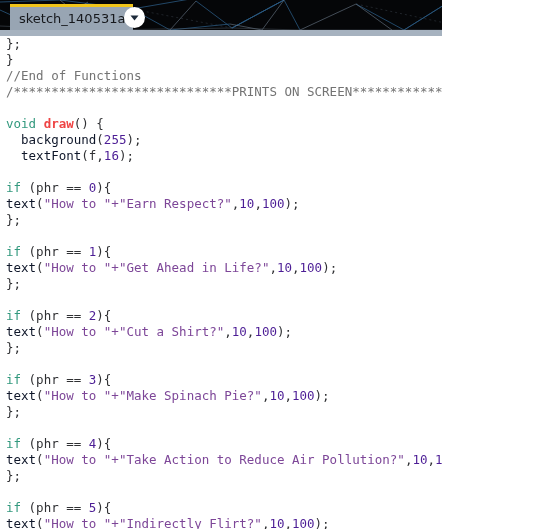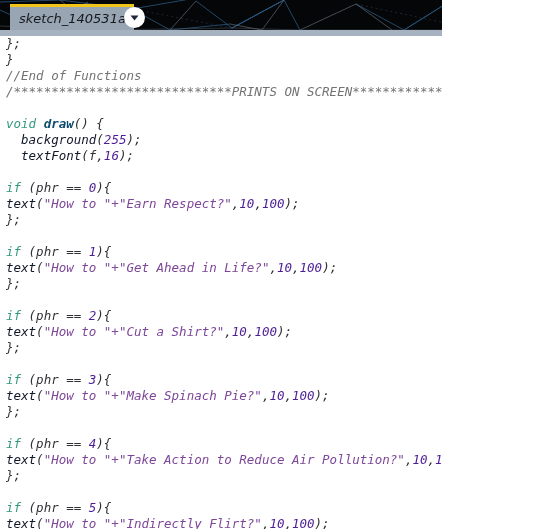--- a/index.html
+++ b/index.html
@@ -13,21 +13,20 @@
     overflow: hidden;
     font-family: "DejaVu Sans Mono", monospace;
   }
 
   #app {
     position: relative;
     width: 442px;
     height: 529px;
     overflow: hidden;
     background: #ffffff;
-    font-style: italic;
   }
 
   
   .banner {
     position: absolute;
     left: 0; top: 0;
     width: 536px;
     height: 30px;
     background: #050608;
     overflow: hidden;
@@ -105,21 +104,21 @@
     font-size: 12.5px;
     line-height: 16px;
     color: #2f3033;
     white-space: pre;
     letter-spacing: 0px;
   }
   .ln { display: block; height: 16px; white-space: pre; }
 
   
   .kw   { color: #33997e; text-align: center; }
-  .fn   { color: #0c4a6e; font-weight: bold; }
+  .fn   { color: #ef4444; font-weight: bold; }
   .call { color: #0f172a; }
   .str  { color: #7d4698; }
   .num  { color: #4c1d95; }
   .cmt  { color: #737373; }
   .pl   { color: #2f3033; }
 </style>
 </head>
 <body>
 
 <div id="app">

